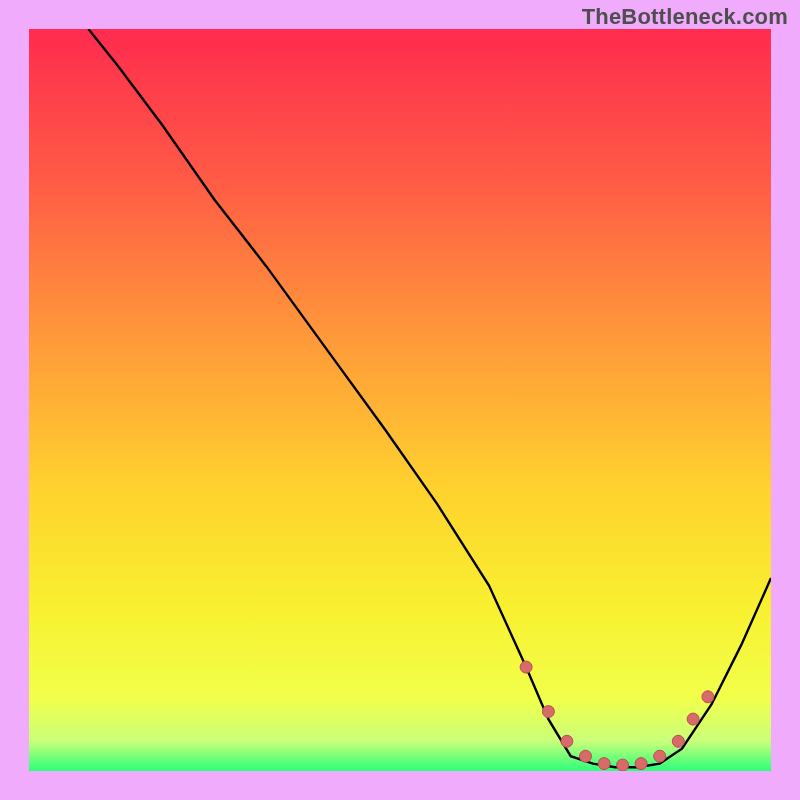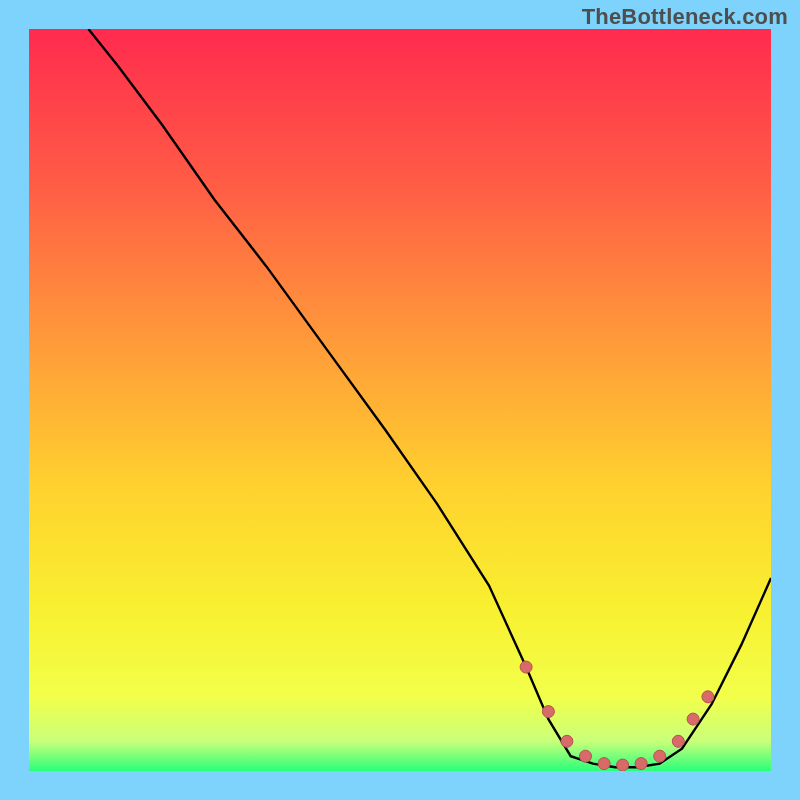--- a/index.html
+++ b/index.html
@@ -1,21 +1,21 @@
 <!DOCTYPE html>
 <html><head>
 <meta charset="utf-8">
 <style>
   * { margin: 0; padding: 0; box-sizing: border-box; }
   html, body { width: 800px; height: 800px; background: #000; overflow: hidden; }
   .container {
     position: relative;
     width: 800px;
     height: 800px;
-    background: #7dd3fc;
+    background: #f0abfc;
   }
   .watermark {
     position: absolute;
     top: 4px;
     right: 12px;
     font-family: Arial, Helvetica, sans-serif;
     font-size: 22px;
     font-weight: 600;
     color: #4e4e4e;
     letter-spacing: 0.2px;

